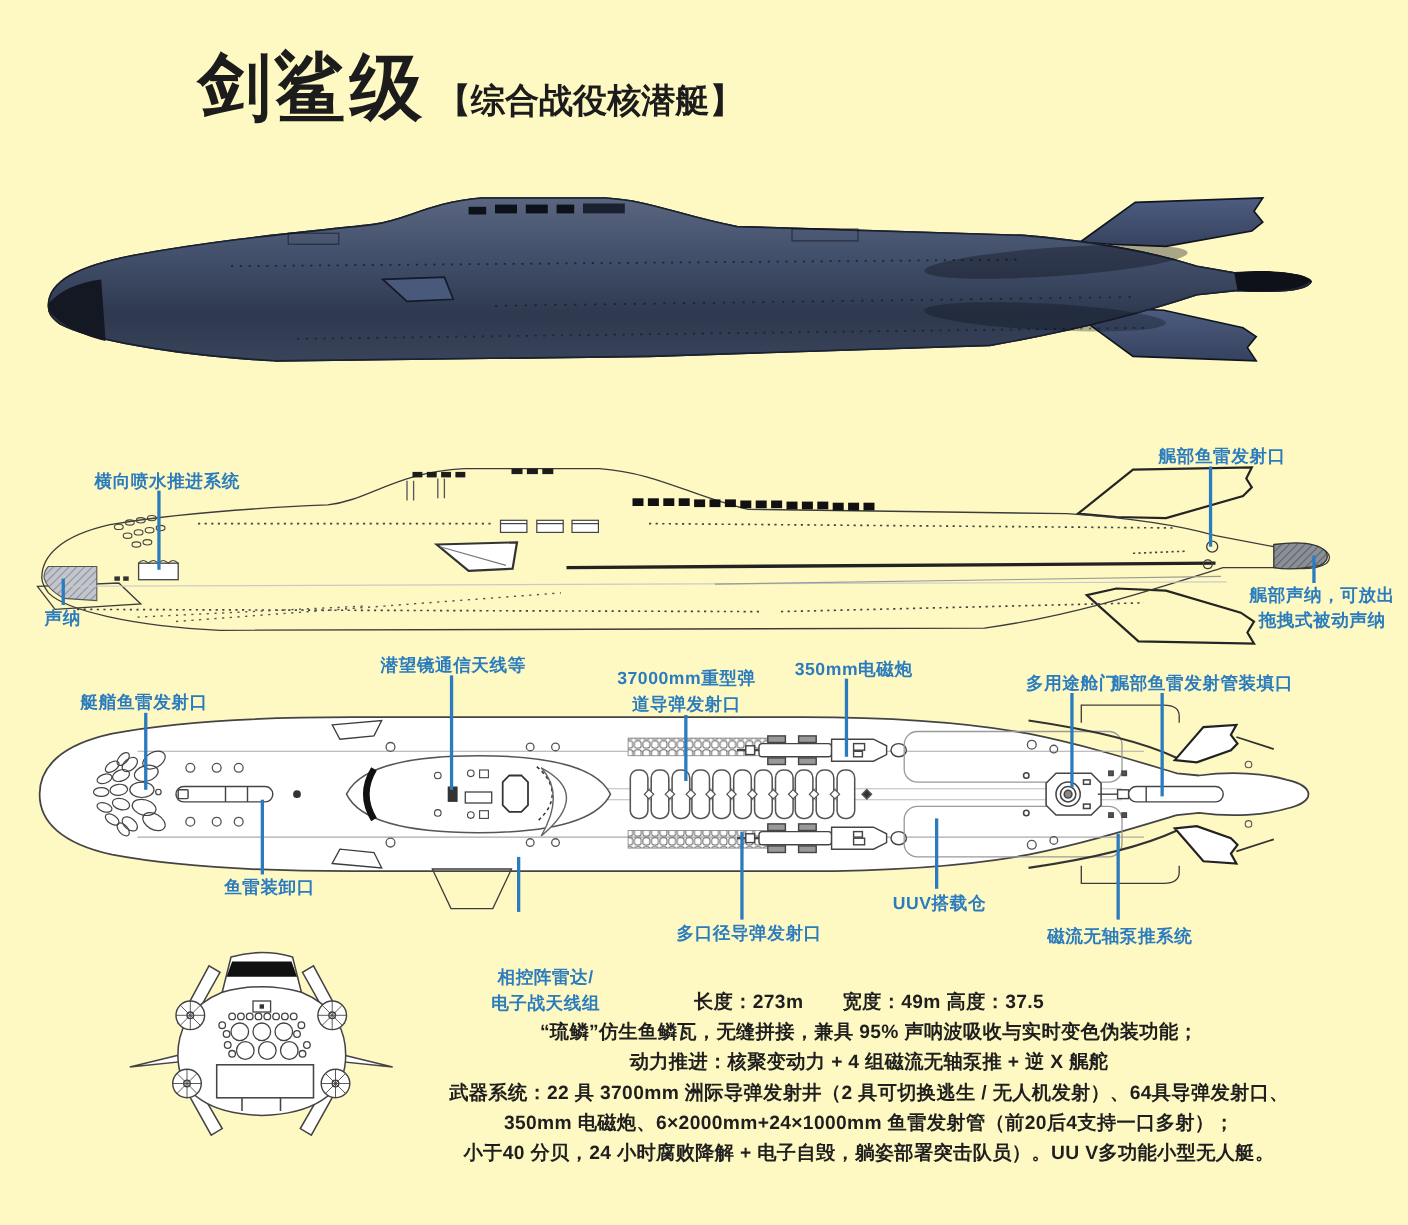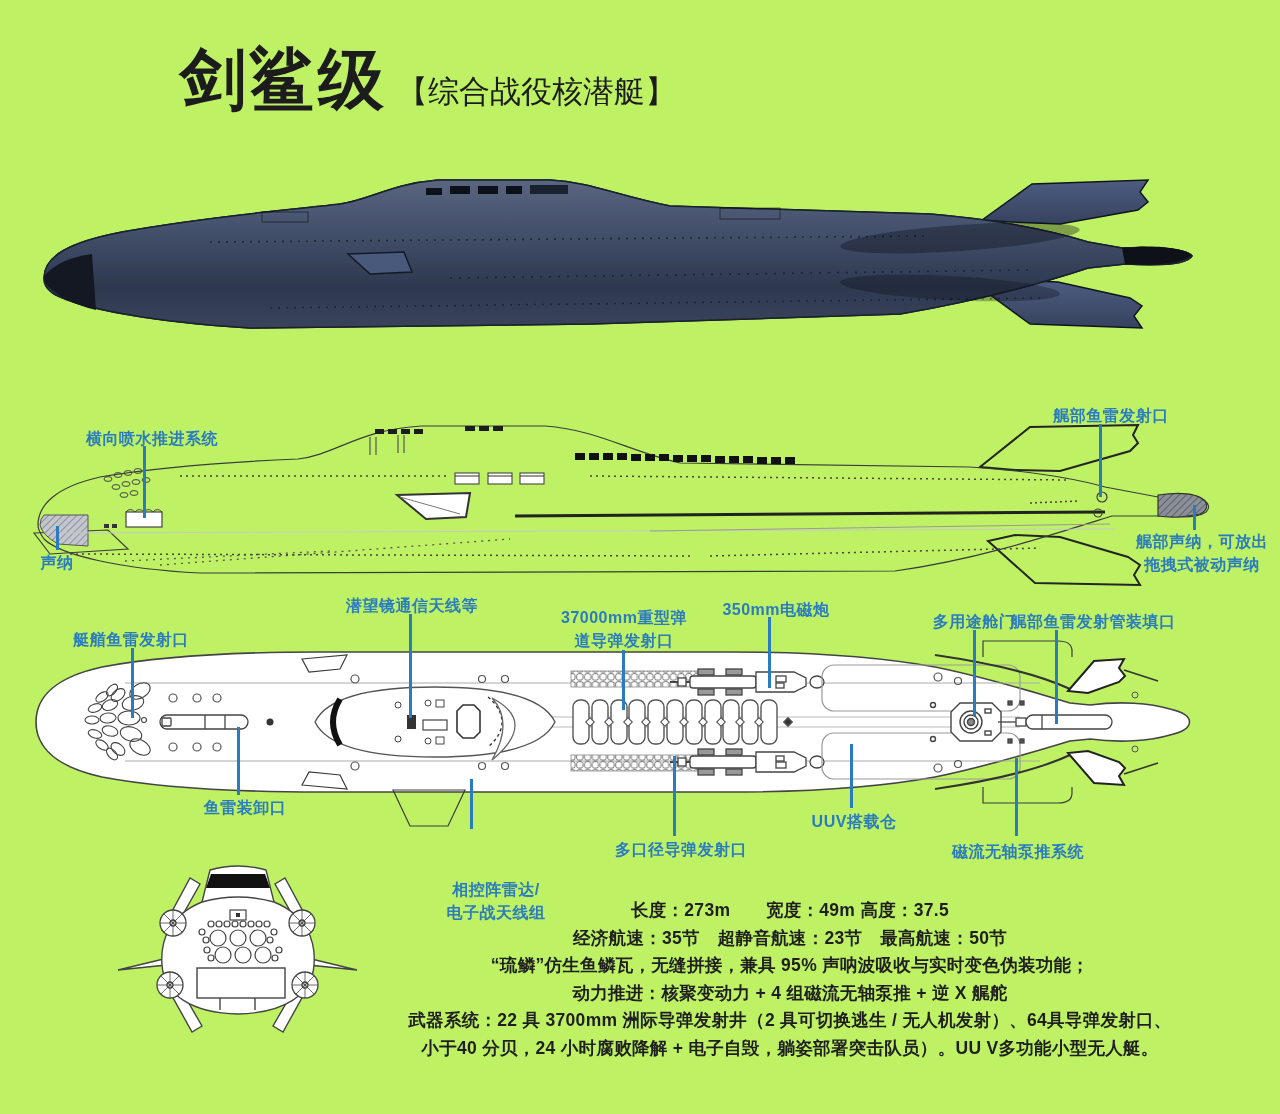--- a/index.html
+++ b/index.html
@@ -1,21 +1,21 @@
 <!DOCTYPE html>
 <html><head>
 <meta charset="utf-8">
 <style>
   html,body{margin:0;padding:0;background:#ffffff;}
-  #page{position:relative;width:1280px;height:1114px;background:#bef264;overflow:hidden;
+  #page{position:relative;width:1280px;height:1114px;background:#fef9c3;overflow:hidden;
         font-family:"Liberation Sans","DejaVu Sans",sans-serif;}
   
   #title-row{position:absolute;left:180px;top:46px;display:flex;align-items:flex-end;white-space:nowrap;}
   #title-main{font-size:66px;font-weight:900;color:#1c1c1c;letter-spacing:3px;line-height:1;}
-  #title-sub{font-size:31px;font-weight:400;color:#1c1c1c;margin-left:10px;padding-bottom:5px;line-height:1;}
+  #title-sub{font-size:31px;font-weight:700;color:#1c1c1c;margin-left:10px;padding-bottom:5px;line-height:1;}
   
   .blabel{position:absolute;transform:translateX(-50%);color:#2b7cbe;font-size:16px;font-weight:700;
           letter-spacing:0.5px;text-align:center;line-height:23px;white-space:nowrap;}
   .leader{position:absolute;width:3px;background:#2b7cbe;}
   
   #specs{position:absolute;left:360px;top:897px;width:860px;text-align:center;color:#1f1f1f;
          font-size:17.5px;font-weight:700;line-height:27.5px;letter-spacing:0.3px;}
   svg{position:absolute;}
   .thin{stroke:#3c3c3c;stroke-width:1.2;fill:none;}
   .bold{stroke:#242424;stroke-width:2;fill:none;}
@@ -480,20 +480,20 @@
   <div class="leader" style="left:470px;top:779px;height:50px;"></div>
   <div class="blabel" style="left:681px;top:838px;">多口径导弹发射口</div>
   <div class="leader" style="left:673px;top:756px;height:80px;"></div>
   <div class="blabel" style="left:854px;top:810px;">UUV搭载仓</div>
   <div class="leader" style="left:850px;top:744px;height:64px;"></div>
   <div class="blabel" style="left:1018px;top:840px;">磁流无轴泵推系统</div>
   <div class="leader" style="left:1015px;top:758px;height:78px;"></div>
 
   <div id="specs">
     <div>长度：273m　　宽度：49m 高度：37.5</div>
-    <div>经济航速：35节　超静音航速：23节　最高航速：50节</div>
     <div>“琉鳞”仿生鱼鳞瓦，无缝拼接，兼具 95% 声呐波吸收与实时变色伪装功能；</div>
     <div>动力推进：核聚变动力 + 4 组磁流无轴泵推 + 逆 X 艉舵</div>
     <div>武器系统：22 具 3700mm 洲际导弹发射井（2 具可切换逃生 / 无人机发射）、64具导弹发射口、</div>
+    <div>350mm 电磁炮、6×2000mm+24×1000mm 鱼雷发射管（前20后4支持一口多射）；</div>
     <div>小于40 分贝，24 小时腐败降解 + 电子自毁，躺姿部署突击队员）。UU V多功能小型无人艇。</div>
   </div>
 
 </div>
 
 </body></html>

